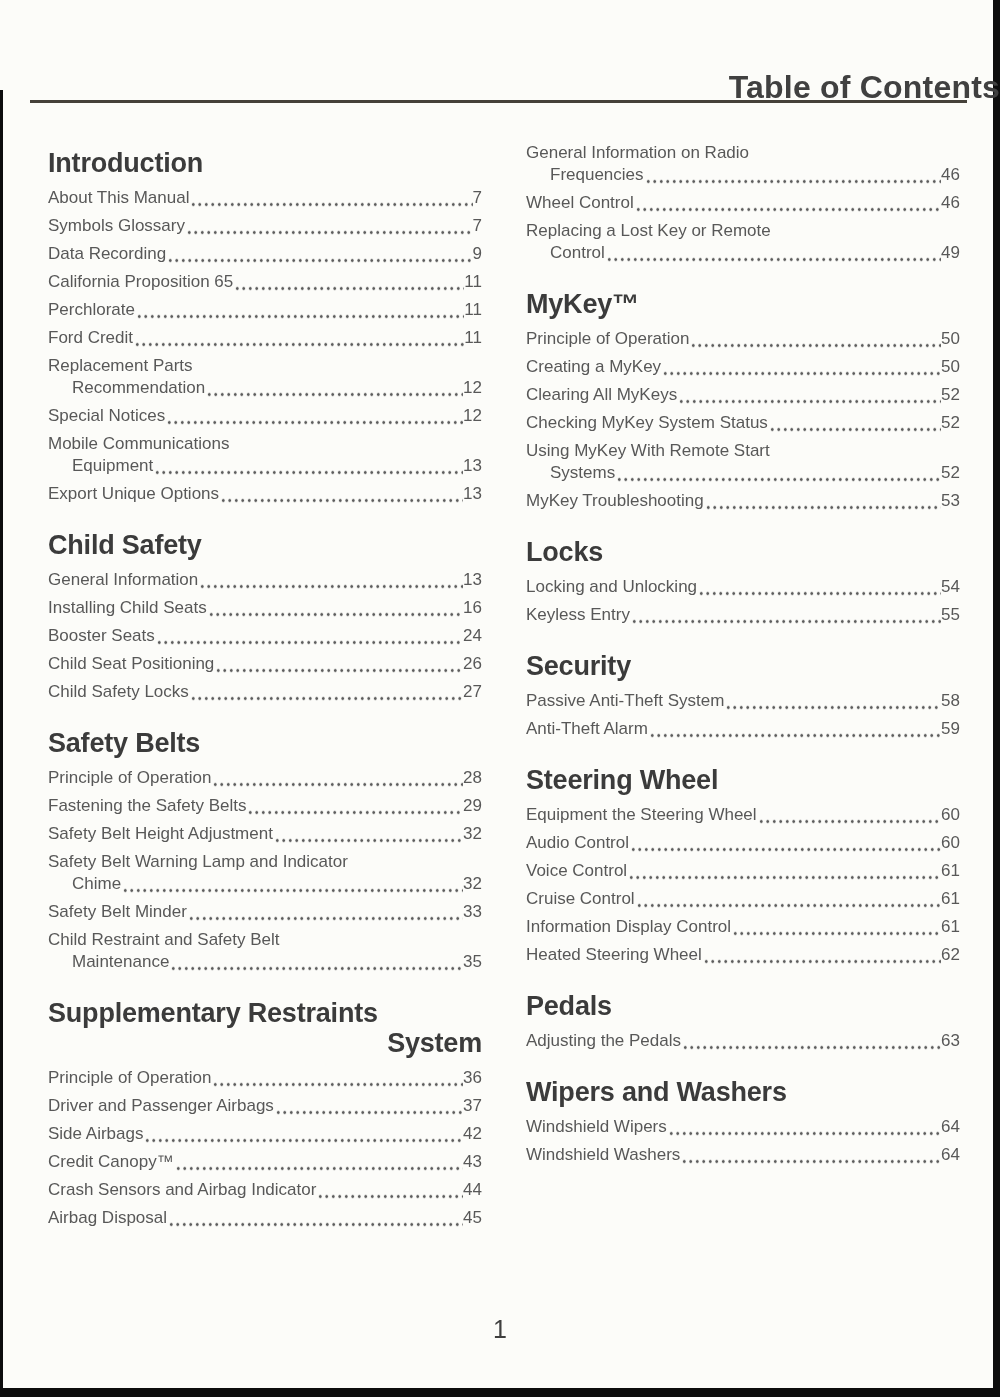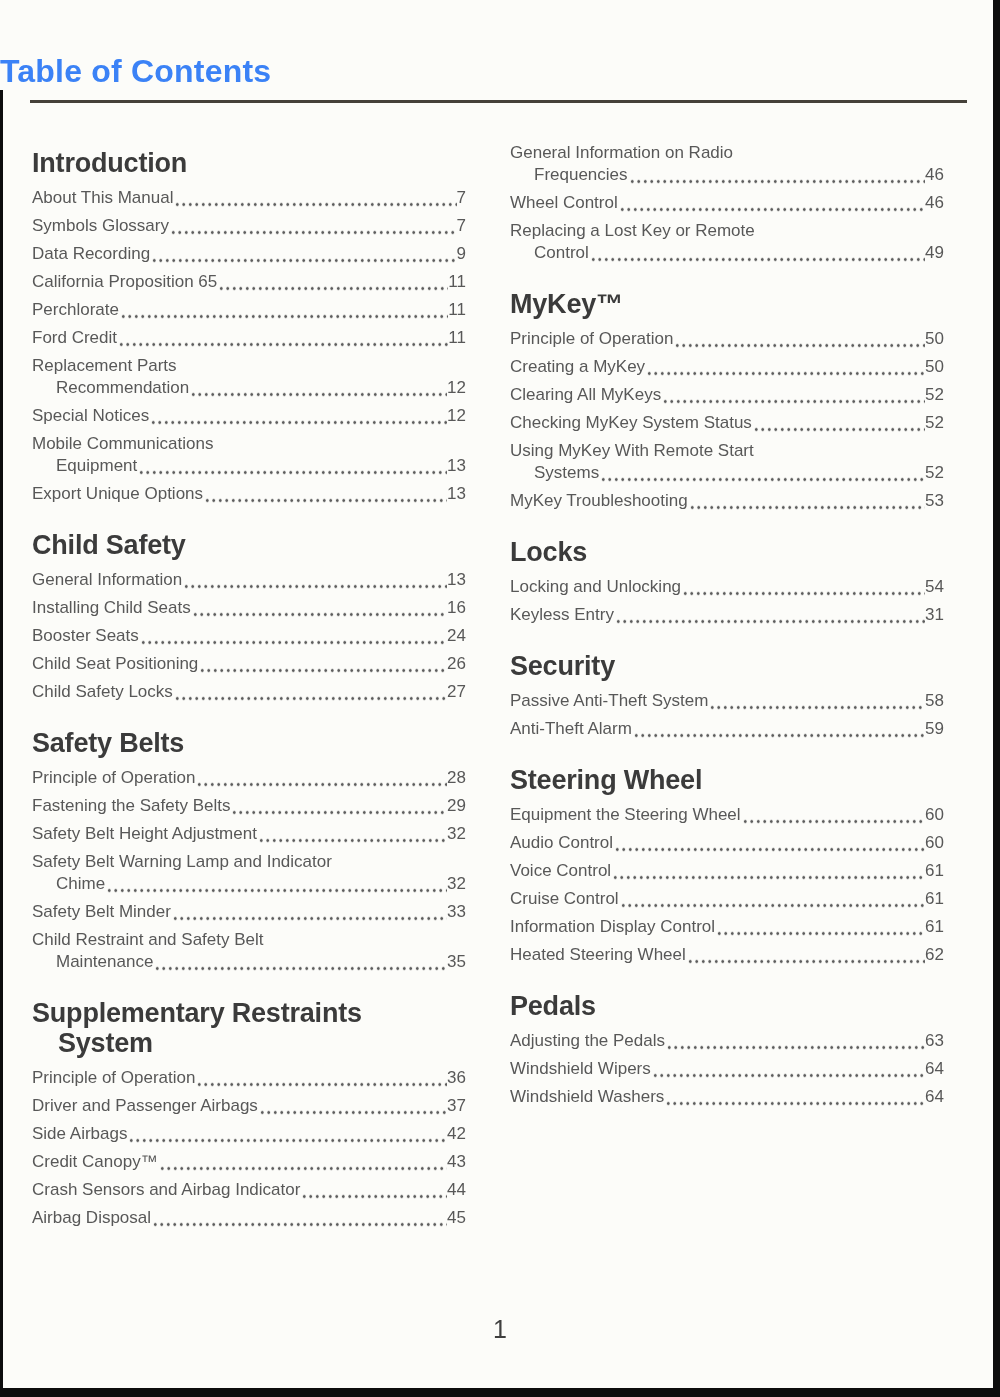--- a/index.html
+++ b/index.html
@@ -9,45 +9,45 @@
     font-family:"Liberation Sans", sans-serif;
     position:relative;
     overflow:hidden;
   }
   
   .edge-left{position:absolute;left:0;top:90px;width:3px;height:1307px;background:#0d0d0d;}
   .edge-right{position:absolute;right:0;top:0;width:7px;height:1397px;background:#0d0d0d;}
   .edge-bottom{position:absolute;left:0;bottom:0;width:100%;height:9px;background:#0d0d0d;}
 
   .doc-title{
-    position:absolute;top:32px;left:0;width:1000px;
-    text-align:left;
-    font-size:32px;font-weight:bold;color:#3b82f6;
+    position:absolute;top:48px;left:0;width:1000px;
+    text-align:right;
+    font-size:32px;font-weight:bold;color:#404040;
     letter-spacing:0.2px;
   }
   .title-rule{
     position:absolute;top:100px;left:30px;width:937px;
     border-top:3px solid #45413a;
   }
 
   .content{
-    position:absolute;top:142px;left:32px;
+    position:absolute;top:142px;left:48px;
     display:flex;gap:44px;
   }
   .col{width:434px;overflow:hidden;}
 
   .section-heading{
     font-size:27px;font-weight:bold;color:#3b3b3b;
     line-height:30px;
     margin:25px 0 9px 0;
     letter-spacing:-0.2px;
   }
   .section:first-child .section-heading{margin-top:6px;}
   .heading-line{display:block;white-space:nowrap;}
-  .heading-line.wrap{padding-left:26px;}
+  .heading-line.wrap{padding-left:26px;text-align:right;}
 
   .toc-item{
     font-size:17px;color:#585858;
     line-height:22px;
     margin-bottom:6px;
   }
   .item-line{display:block;white-space:nowrap;}
   .item-last{display:flex;align-items:stretch;}
   .item-last.wrap, .item-line.wrap{padding-left:24px;}
   .entry-label{white-space:nowrap;}
@@ -377,21 +377,21 @@
           <div class="item-last">
             <span class="entry-label">Locking and Unlocking</span>
             <span class="dot-leader"></span>
             <span class="entry-page">54</span>
           </div>
         </div>
         <div class="toc-item">
           <div class="item-last">
             <span class="entry-label">Keyless Entry</span>
             <span class="dot-leader"></span>
-            <span class="entry-page">31</span>
+            <span class="entry-page">55</span>
           </div>
         </div>
       </div>
       <div class="section">
         <h2 class="section-heading">
           <span class="heading-line">Security</span>
         </h2>
         <div class="toc-item">
           <div class="item-last">
             <span class="entry-label">Passive Anti-Theft System</span>
@@ -460,20 +460,23 @@
         </h2>
         <div class="toc-item">
           <div class="item-last">
             <span class="entry-label">Adjusting the Pedals</span>
             <span class="dot-leader"></span>
             <span class="entry-page">63</span>
           </div>
         </div>
       </div>
       <div class="section">
+        <h2 class="section-heading">
+          <span class="heading-line">Wipers and Washers</span>
+        </h2>
         <div class="toc-item">
           <div class="item-last">
             <span class="entry-label">Windshield Wipers</span>
             <span class="dot-leader"></span>
             <span class="entry-page">64</span>
           </div>
         </div>
         <div class="toc-item">
           <div class="item-last">
             <span class="entry-label">Windshield Washers</span>

